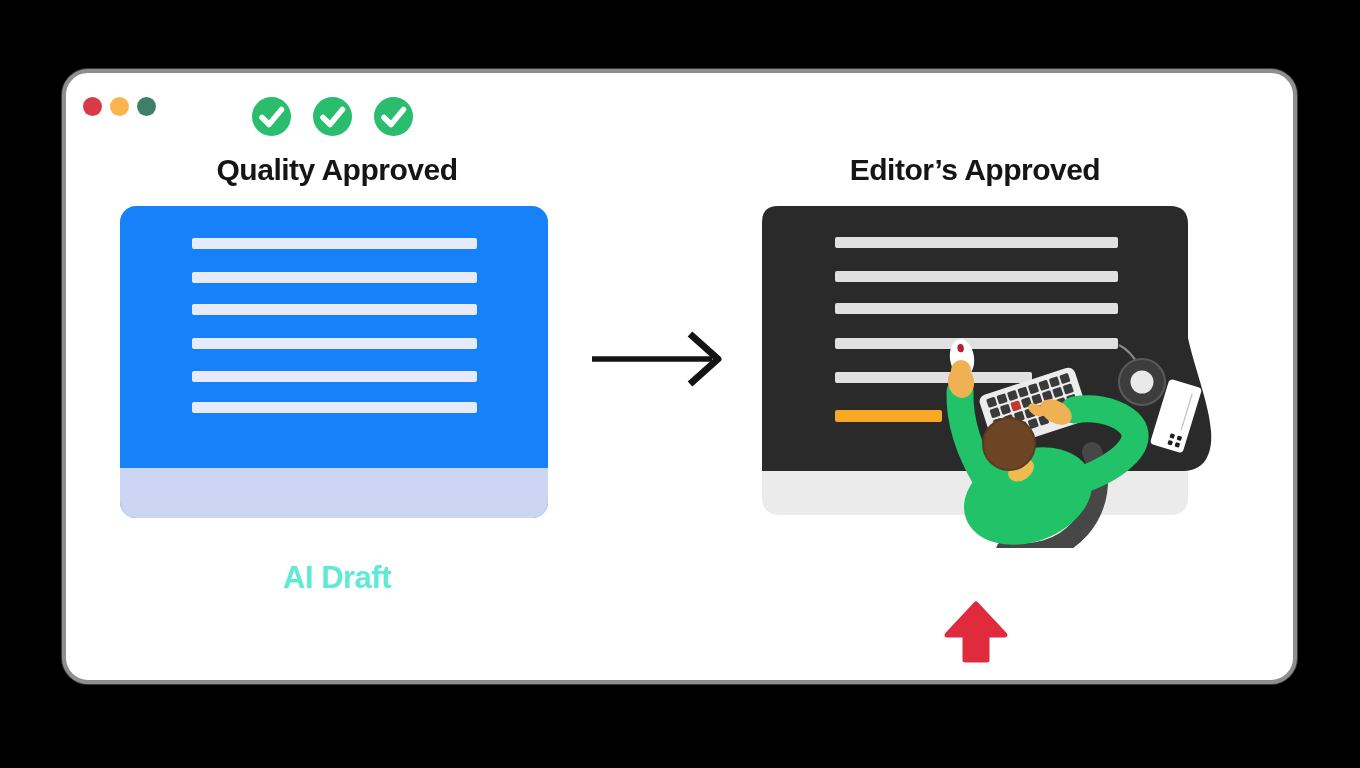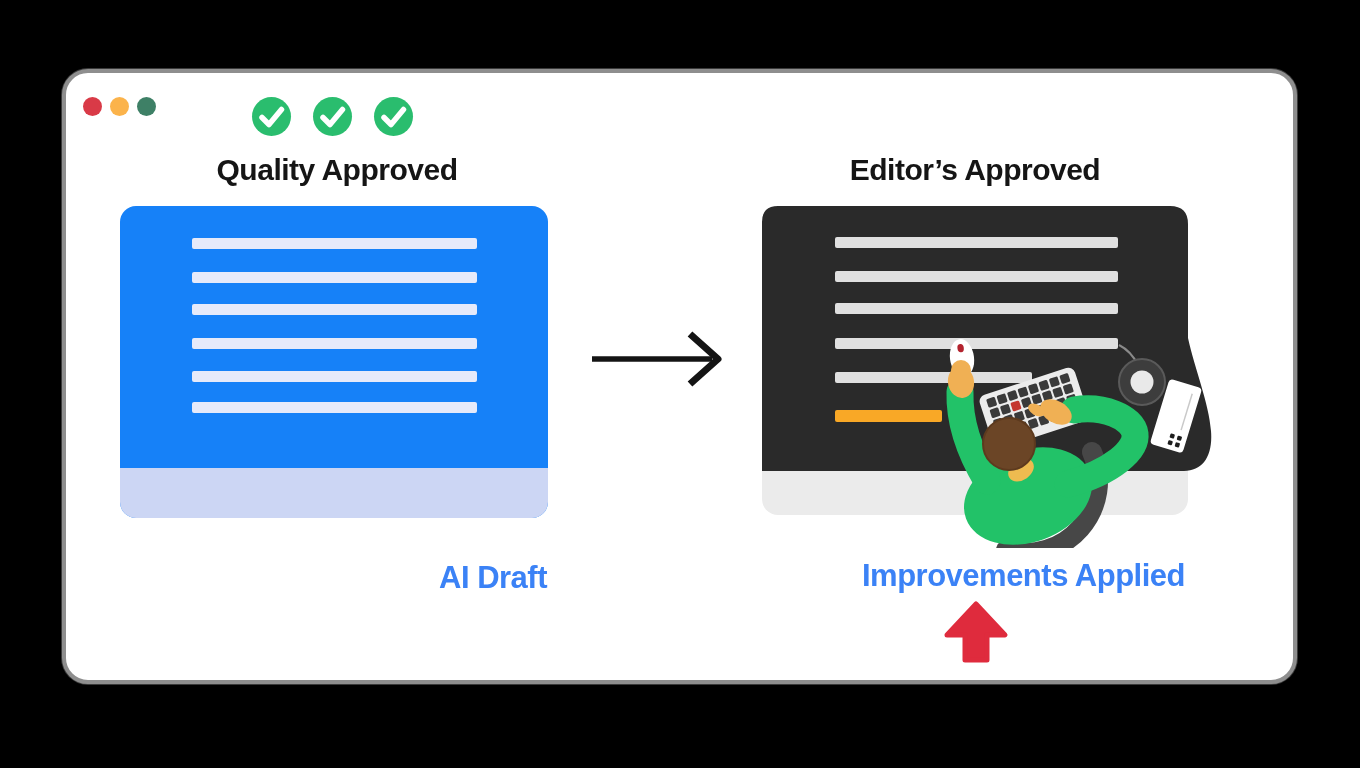--- a/index.html
+++ b/index.html
@@ -11,22 +11,22 @@
   .traffic{position:absolute;left:83px;top:97px;display:flex;gap:8px;}
   .dot{width:19px;height:19px;border-radius:50%;}
   .dot-red{background:#d93a47;}
   .dot-yellow{background:#fbb34b;}
   .dot-green{background:#3e8066;}
   .checks{position:absolute;left:251px;top:96px;display:flex;gap:20px;}
   .title{position:absolute;width:420px;text-align:center;font-size:30px;font-weight:700;
          color:#151515;letter-spacing:-0.5px;white-space:nowrap;}
   .title-left{left:127px;top:153px;}
   .title-right{left:765px;top:153px;}
-  .caption{position:absolute;width:420px;text-align:right;font-size:31px;font-weight:700;
-           color:#3b82f6;letter-spacing:-0.5px;white-space:nowrap;}
+  .caption{position:absolute;width:420px;text-align:center;font-size:31px;font-weight:700;
+           color:#5eead4;letter-spacing:-0.5px;white-space:nowrap;}
   .caption-left{left:127px;top:560px;}
   .caption-right{left:765px;top:558px;}
   .blue-card{position:absolute;left:120px;top:206px;width:428px;height:312px;background:#1681f8;
              border-radius:16px;overflow:hidden;}
   .bline{position:absolute;left:72px;width:285px;height:11px;border-radius:2px;background:#e6eafa;}
   .bfooter{position:absolute;left:0;bottom:0;width:100%;height:50px;background:#ccd6f4;}
   .flow-arrow{position:absolute;left:578px;top:328px;}
   .editor-scene{position:absolute;left:740px;top:198px;}
   .up-arrow{position:absolute;left:940px;top:598px;}
 </style>
@@ -159,19 +159,18 @@
       <ellipse cx="221" cy="172" rx="10" ry="10" fill="#f0b054"></ellipse>
       <ellipse cx="221" cy="184" rx="13" ry="16" transform="rotate(-10 221 184)" fill="#f0b054"></ellipse>
 
       <g transform="translate(316,214) rotate(30)">
         <ellipse cx="0" cy="0" rx="17" ry="11" fill="#f0b054"></ellipse>
         <ellipse cx="-18" cy="8" rx="9" ry="5.5" fill="#f0b054"></ellipse>
       </g>
     </g>
   </svg>
 
-  <div class="caption caption-right">Improvements Applied</div>
 
   <svg class="up-arrow" width="72" height="68" viewBox="0 0 72 68">
     <path d="M 36,6 L 65,37 L 47,37 L 47,62 L 25,62 L 25,37 L 7,37 Z" fill="#df2b3d" stroke="#df2b3d" stroke-width="5" stroke-linejoin="round"></path>
   </svg>
 
 </div>
 
 </body></html>

